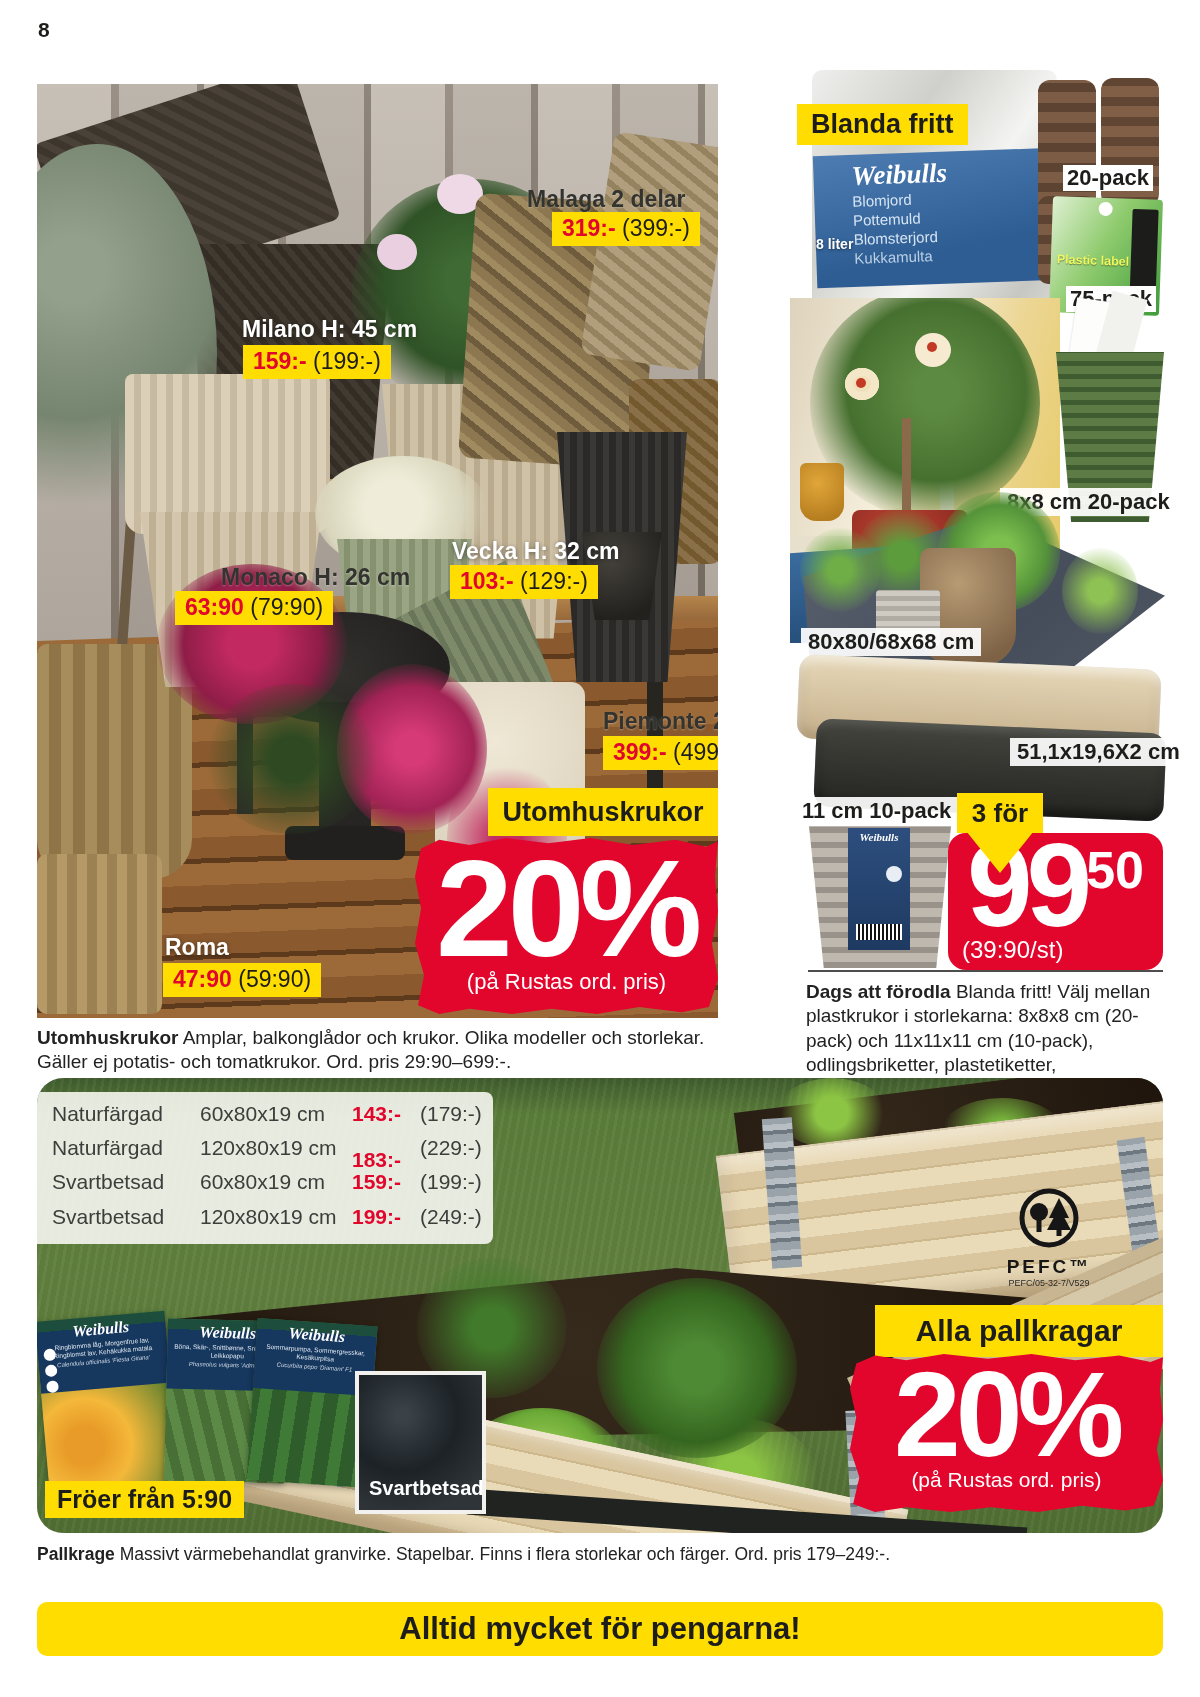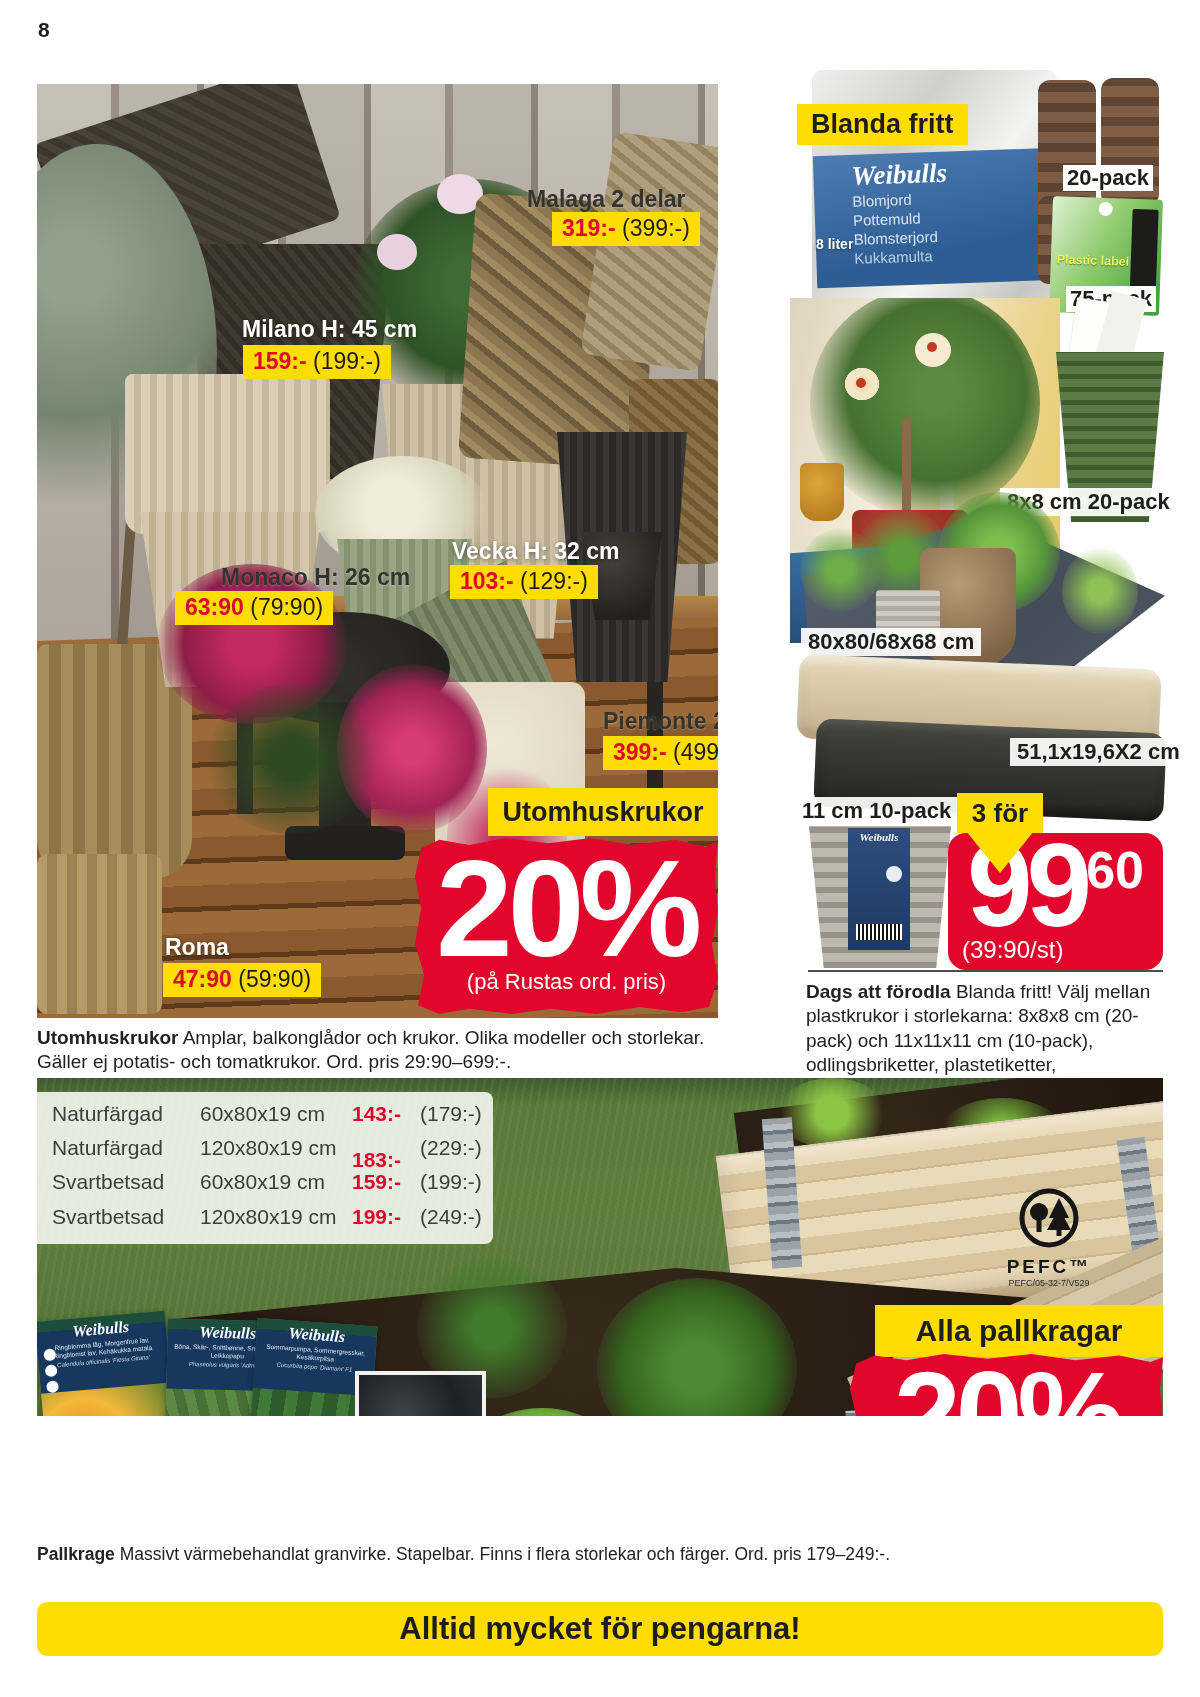--- a/index.html
+++ b/index.html
@@ -161,28 +161,28 @@
   <div class="abs" style="left:848px;top:828px;width:62px;height:122px;background:linear-gradient(180deg,#2d4e7e,#1e3a61);">
     <div style="font-family:'Liberation Serif',serif;font-style:italic;font-weight:bold;font-size:11px;color:#fff;text-align:center;padding-top:3px;">Weibulls</div>
     <div class="abs blob" style="left:38px;top:38px;width:16px;height:16px;background:#e8eef4;"></div>
     <div class="abs" style="left:8px;top:96px;width:46px;height:16px;background:repeating-linear-gradient(90deg,#fff 0 2px,#111 2px 4px);"></div>
   </div>
   <div class="abs chip" style="left:795px;top:797px;">11 cm 10-pack</div>
 
   <div class="abs band" style="left:957px;top:793px;width:86px;height:40px;font-size:26px;line-height:40px;z-index:4;">3 för</div>
   <div class="abs" style="left:966px;top:831px;width:0;height:0;border-left:34px solid transparent;border-right:34px solid transparent;border-top:42px solid var(--yellow);z-index:4;"></div>
   <div class="abs" style="left:948px;top:833px;width:215px;height:137px;border-radius:18px;background:var(--red);color:#fff;z-index:3;padding-top:4px;text-align:center;">
-    <div style="line-height:.82;"><span style="font-size:118px;font-weight:bold;letter-spacing:-6px;">99</span><span style="font-size:52px;font-weight:bold;vertical-align:38px;">60</span></div>
+    <div style="line-height:.82;"><span style="font-size:118px;font-weight:bold;letter-spacing:-6px;">99</span><span style="font-size:52px;font-weight:bold;vertical-align:38px;">50</span></div>
     <div style="font-size:24px;text-align:left;padding-left:14px;margin-top:2px;">(39:90/st)</div>
   </div>
 
   <div class="abs" style="left:808px;top:970px;width:355px;height:2px;background:#4d4d4b;"></div>
   <p class="abs cap" style="left:806px;top:980px;width:362px;margin:0;font-size:19px;"><b>Dags att förodla</b><span> Blanda fritt! Välj mellan plastkrukor i storlekarna: 8x8x8 cm (20-pack) och 11x11x11 cm (10-pack), odlingsbriketter, plastetiketter, planteringsmatta, odlingsbricka samt jord.</span></p>
 
-  <div class="abs" style="left:37px;top:1078px;width:1126px;height:338px;overflow:hidden;background:linear-gradient(180deg,#3e5a2c 0%,#587a38 8%,#5e7d3c 45%,#4e6c32 100%);">
+  <div class="abs" style="left:37px;top:1078px;width:1126px;height:455px;overflow:hidden;background:linear-gradient(180deg,#3e5a2c 0%,#587a38 8%,#5e7d3c 45%,#4e6c32 100%);border-radius:26px;">
     <div class="abs" style="inset:0;background:repeating-linear-gradient(100deg,rgba(255,255,255,.05) 0 3px,transparent 3px 8px);"></div>
 
     <div class="abs" style="left:700px;top:6px;width:470px;height:80px;transform:rotate(-7deg);background:radial-gradient(circle at 30% 40%,#33271a,#20160d 80%);"></div>
     <div class="abs blob" style="left:740px;top:0px;width:110px;height:70px;background:radial-gradient(circle at 50% 50%,#8cc544 25%,rgba(110,160,60,0) 78%);"></div>
     <div class="abs blob" style="left:900px;top:20px;width:130px;height:80px;background:radial-gradient(circle at 50% 50%,#7ab83e 22%,rgba(90,140,50,0) 78%);"></div>
     <div class="abs blob" style="left:1040px;top:40px;width:110px;height:90px;background:radial-gradient(circle at 50% 50%,#6aa836 22%,rgba(90,140,50,0) 78%);"></div>
     <div class="abs wood" style="left:688px;top:48px;width:482px;height:180px;transform:rotate(-7deg);box-shadow:inset 0 10px 14px rgba(255,255,255,.35), inset 0 -16px 20px rgba(90,60,25,.3);"></div>
     <div class="abs metal" style="left:730px;top:40px;width:30px;height:150px;transform:rotate(-4deg);"></div>
     <div class="abs metal" style="left:1090px;top:60px;width:28px;height:150px;transform:rotate(-8deg);"></div>
 

